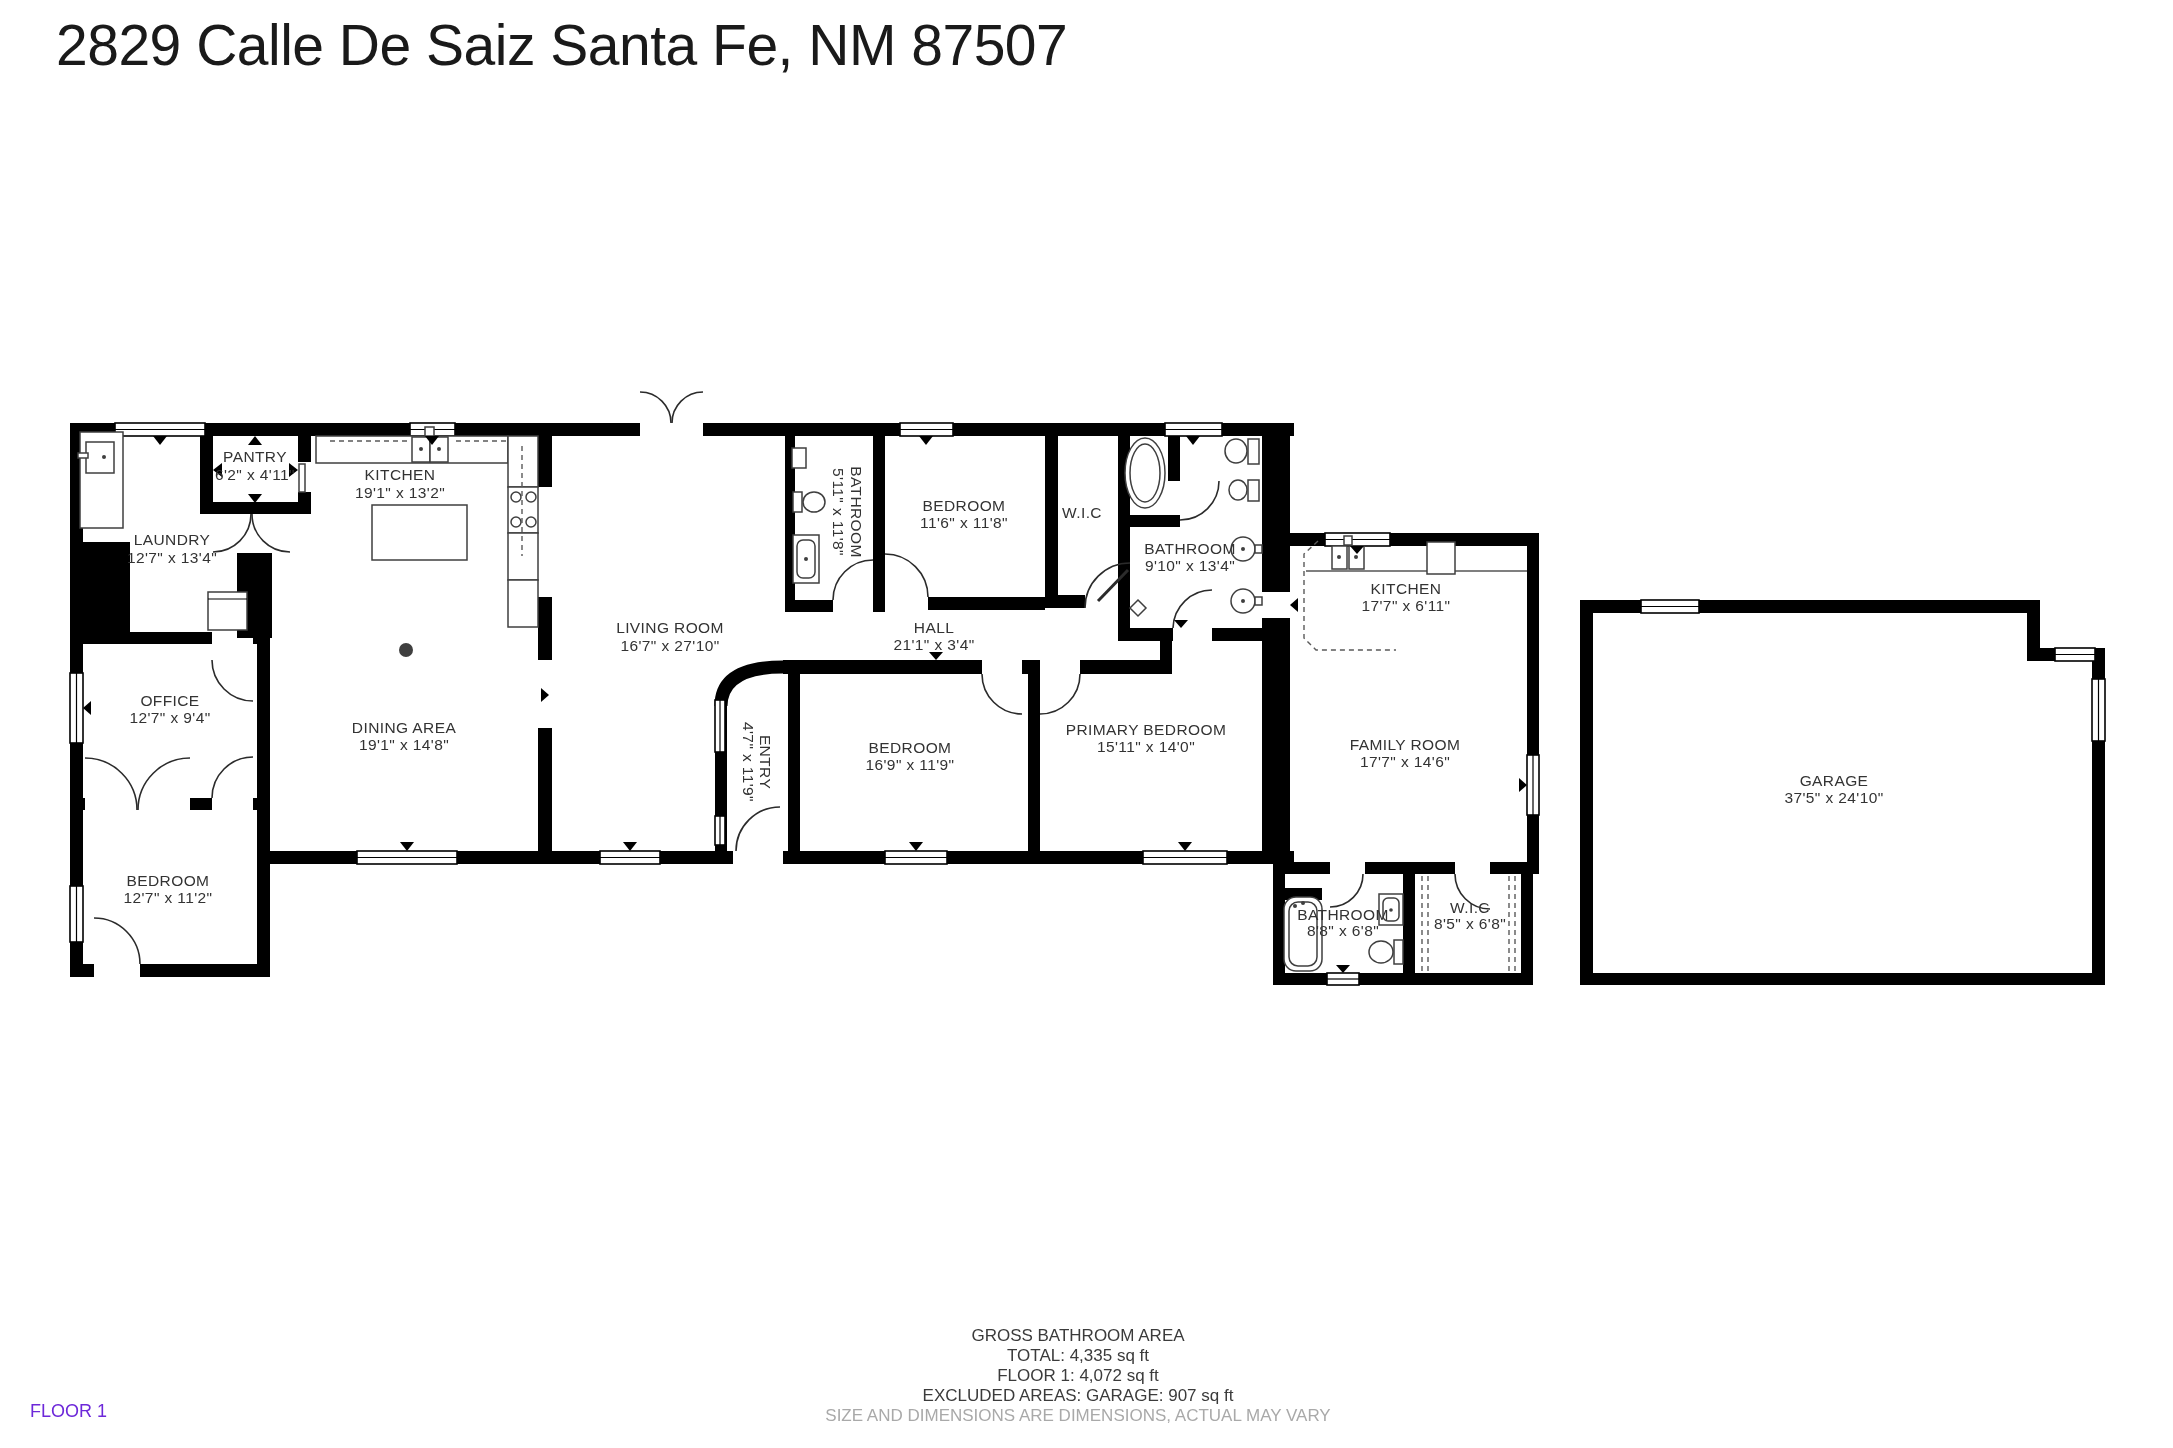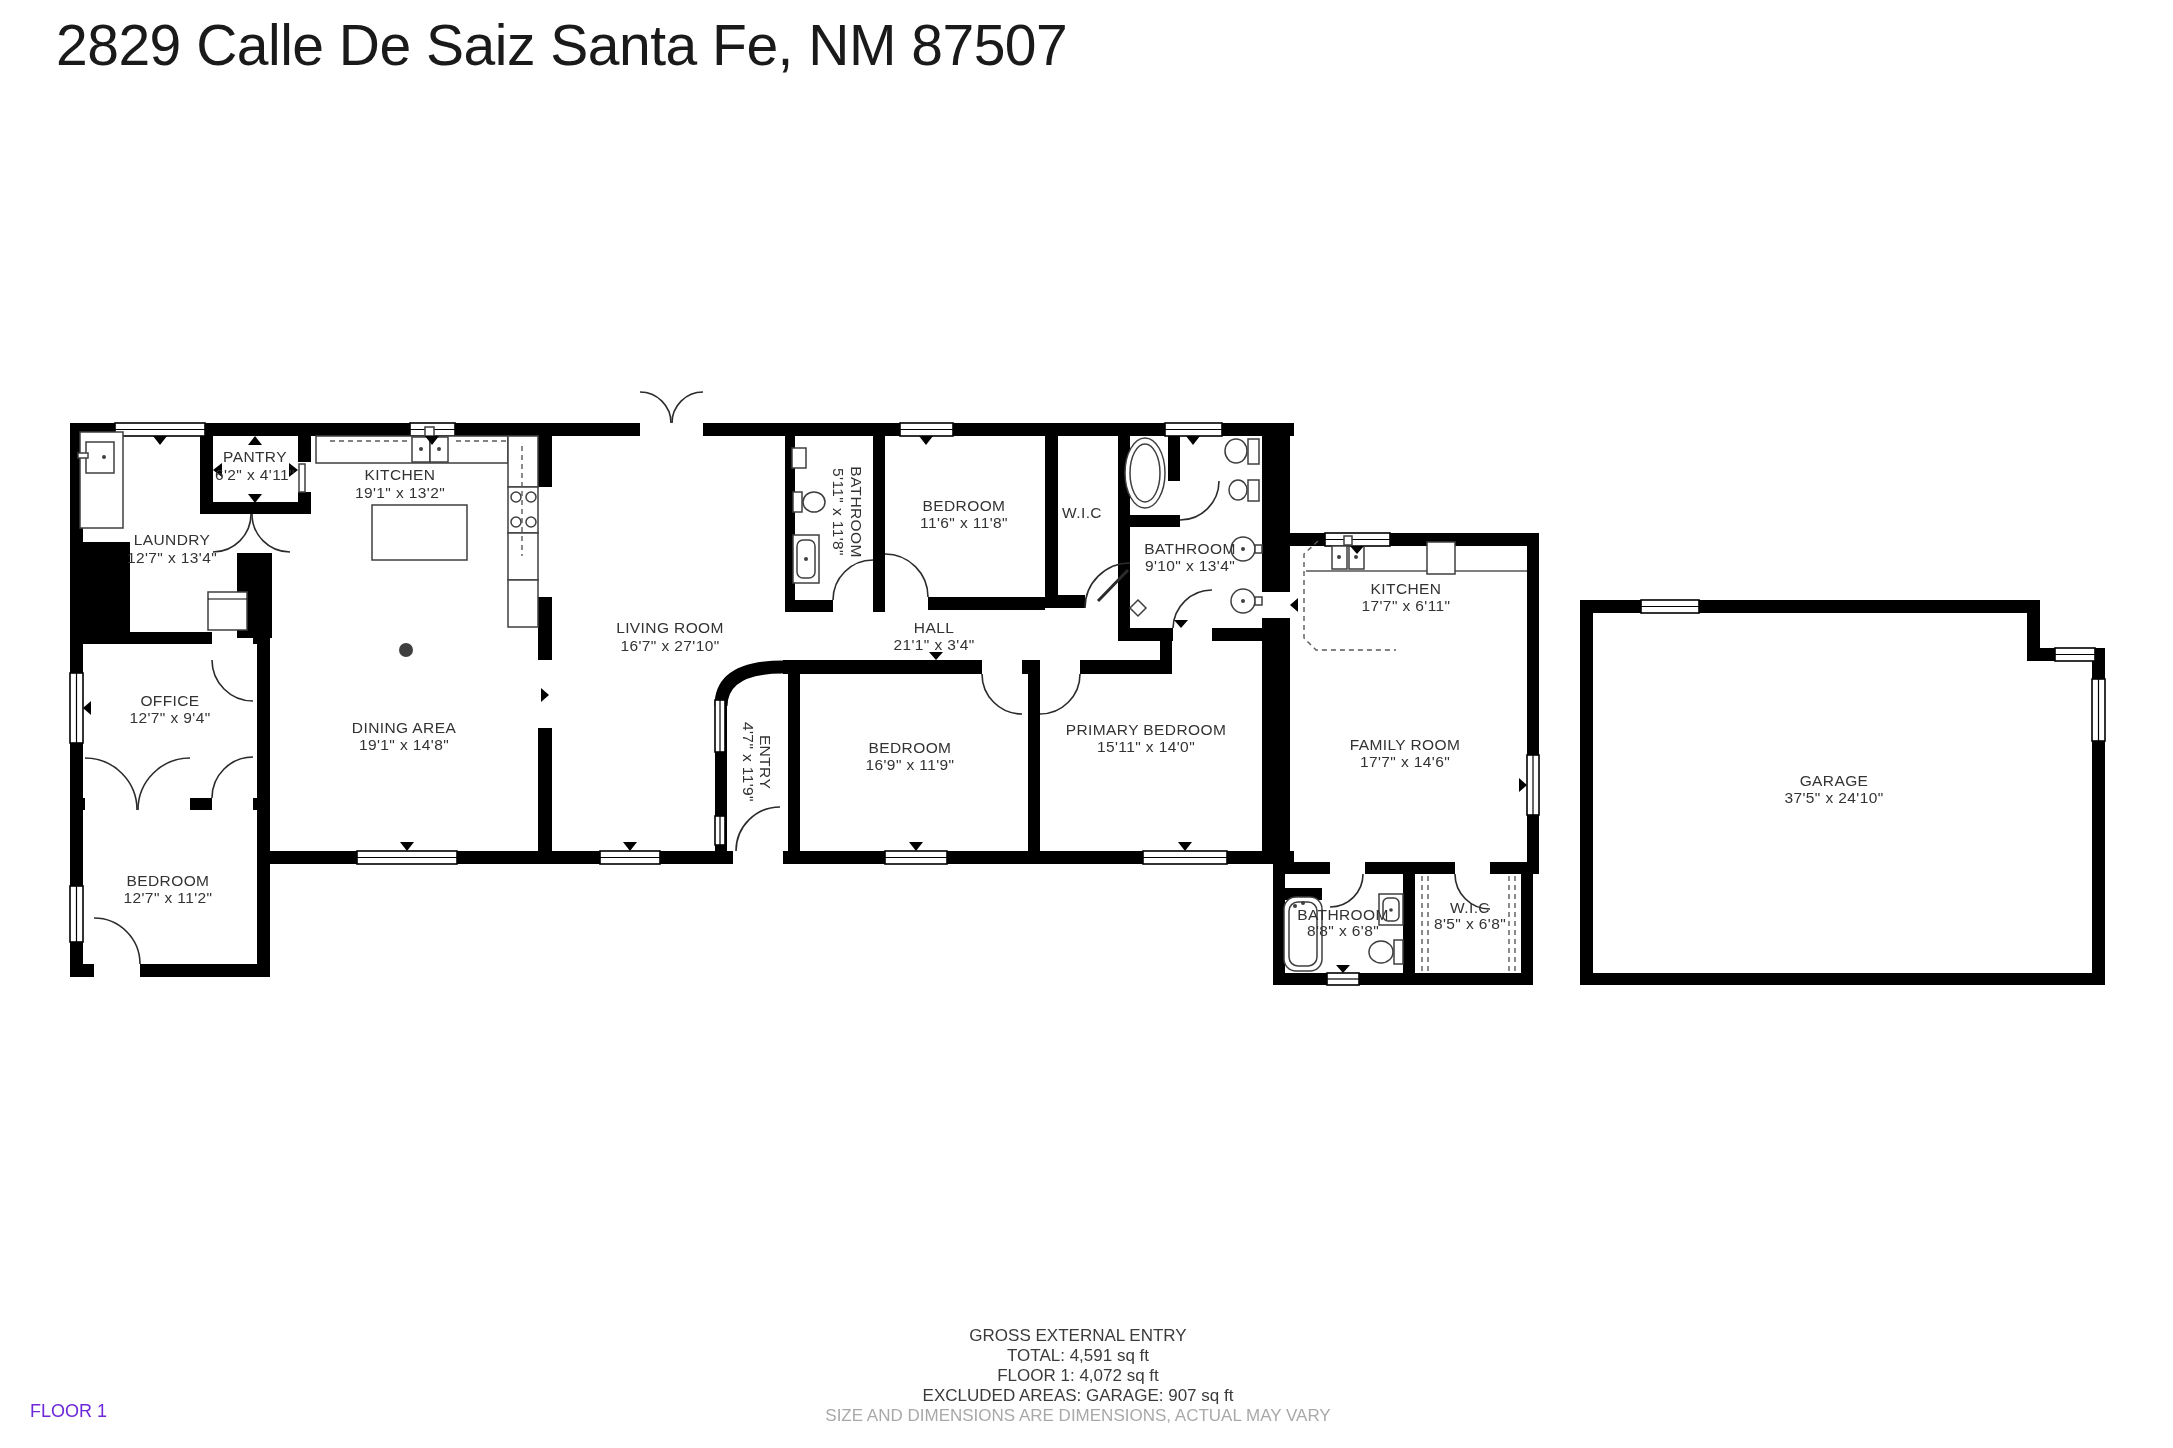--- a/index.html
+++ b/index.html
@@ -358,21 +358,21 @@
 
       <text class="rname" x="1470" y="913">W.I.C</text>
       <text class="rdims" x="1470" y="929">8'5" x 6'8"</text>
 
       <text class="rname" x="1834" y="786">GARAGE</text>
       <text class="rdims" x="1834" y="803">37'5" x 24'10"</text>
     </g>
   </svg>
 
   <div class="footer">
-    <div>GROSS EXTERNAL ENTRY</div>
-    <div>TOTAL: 4,591 sq ft</div>
+    <div>GROSS BATHROOM AREA</div>
+    <div>TOTAL: 4,335 sq ft</div>
     <div>FLOOR 1: 4,072 sq ft</div>
     <div>EXCLUDED AREAS: GARAGE: 907 sq ft</div>
     <div class="muted">SIZE AND DIMENSIONS ARE DIMENSIONS, ACTUAL MAY VARY</div>
   </div>
 
   <div class="floor-label">FLOOR 1</div>
 </div>
 
 </body></html>

